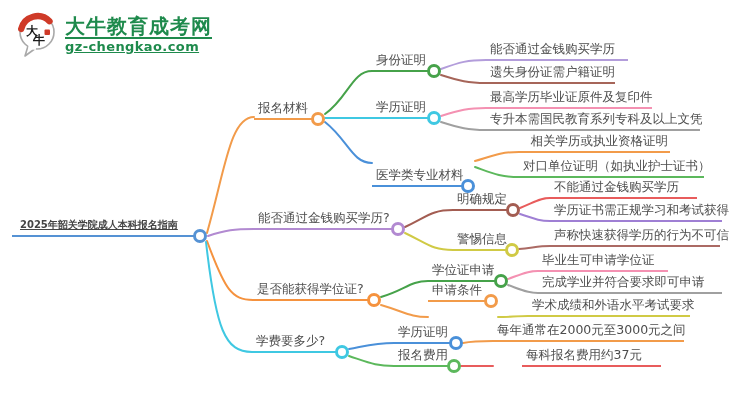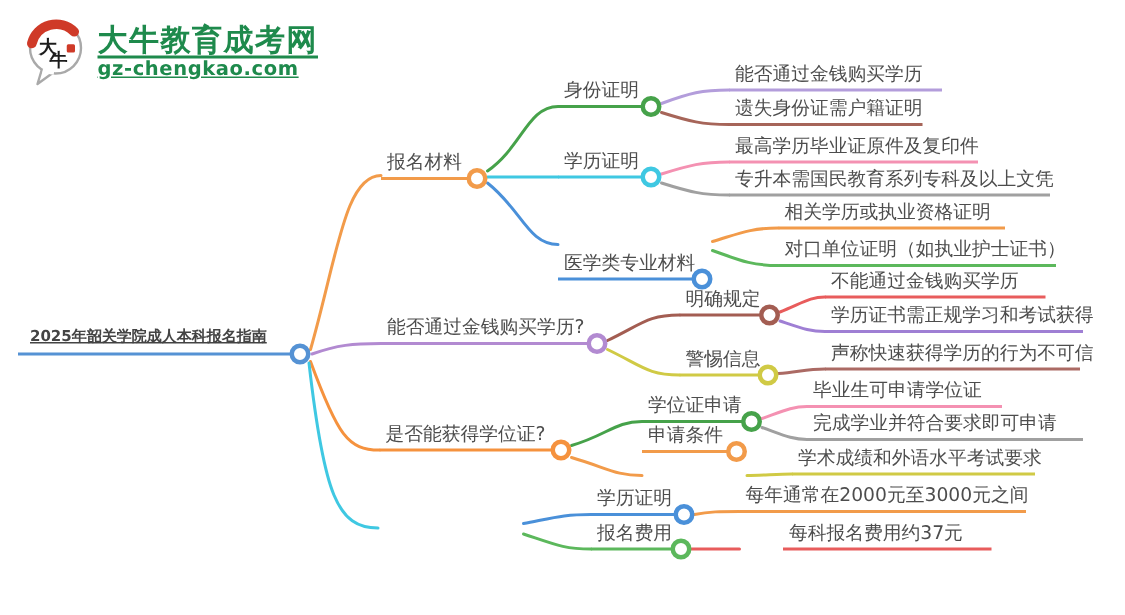--- a/index.html
+++ b/index.html
@@ -103,21 +103,21 @@
   <div class="node" style="left: 486px; top: 89px; width: 166px; --c: #f491b2;">
     <span>最高学历毕业证原件及复印件</span>
   </div>
   <div class="node" style="left: 486px; top: 111px; width: 214px; --c: #a0a0a0;">
     <span>专升本需国民教育系列专科及以上文凭</span>
   </div>
   <div class="node" style="left: 372px; top: 144px; width: 96px; margin-top: 23px; --c: #4a90d9;">
     <span>医学类专业材料</span>
     <span class="dot"></span>
   </div>
-  <div class="node" style="left: 519px; top: 133px; width: 151px; --c: #f29b4a;">
+  <div class="node" style="left: 519px; top: 133px; width: 151px; text-align: right; --c: #f29b4a;">
     <span>相关学历或执业资格证明</span>
   </div>
   <div class="node" style="left: 519px; top: 158px; width: 185px; --c: #5cb85c;">
     <span>对口单位证明（如执业护士证书）</span>
   </div>
 
   <div class="node" style="left: 254px; top: 210px; width: 144px; --c: #b28ad1;">
     <span>能否通过金钱购买学历?</span>
     <span class="dot"></span>
   </div>
@@ -154,20 +154,24 @@
     <span>完成学业并符合要求即可申请</span>
   </div>
   <div class="node" style="left: 428px; top: 282px; width: 63px; --c: #f29b4a;">
     <span>申请条件</span>
     <span class="dot"></span>
   </div>
   <div class="node" style="left: 528px; top: 297px; width: 162px; --c: #d0ca45;">
     <span>学术成绩和外语水平考试要求</span>
   </div>
 
+  <div class="node" style="left: 252px; top: 333px; width: 90px; --c: #3fc8e2;">
+    <span>学费要多少?</span>
+    <span class="dot"></span>
+  </div>
   <div class="node" style="left: 394px; top: 324px; width: 62px; --c: #4a90d9;">
     <span>学历证明</span>
     <span class="dot"></span>
   </div>
   <div class="node" style="left: 493px; top: 322px; width: 191px; --c: #f29b4a;">
     <span>每年通常在2000元至3000元之间</span>
   </div>
   <div class="node" style="left: 394px; top: 347px; width: 60px; --c: #5cb85c;">
     <span>报名费用</span>
     <span class="dot"></span>

